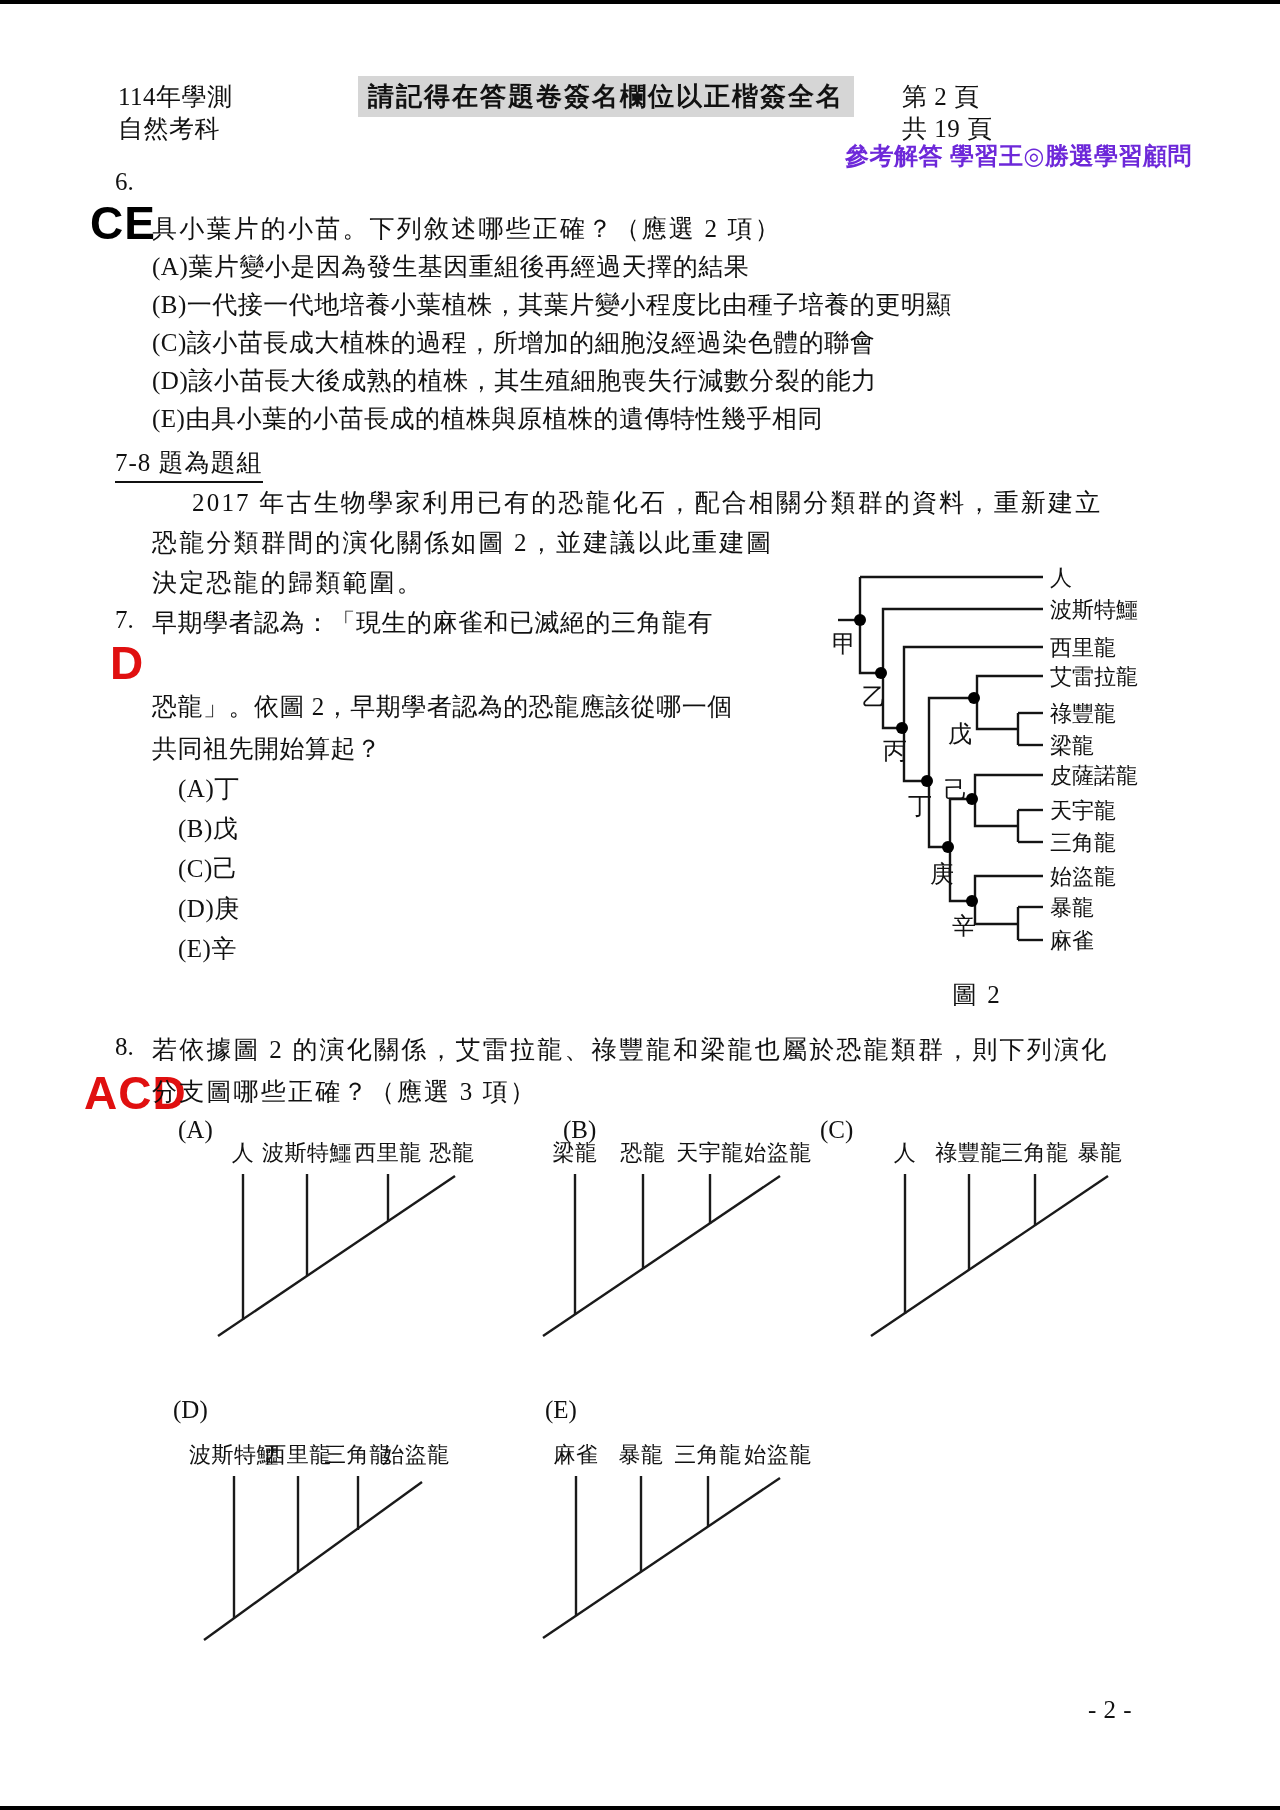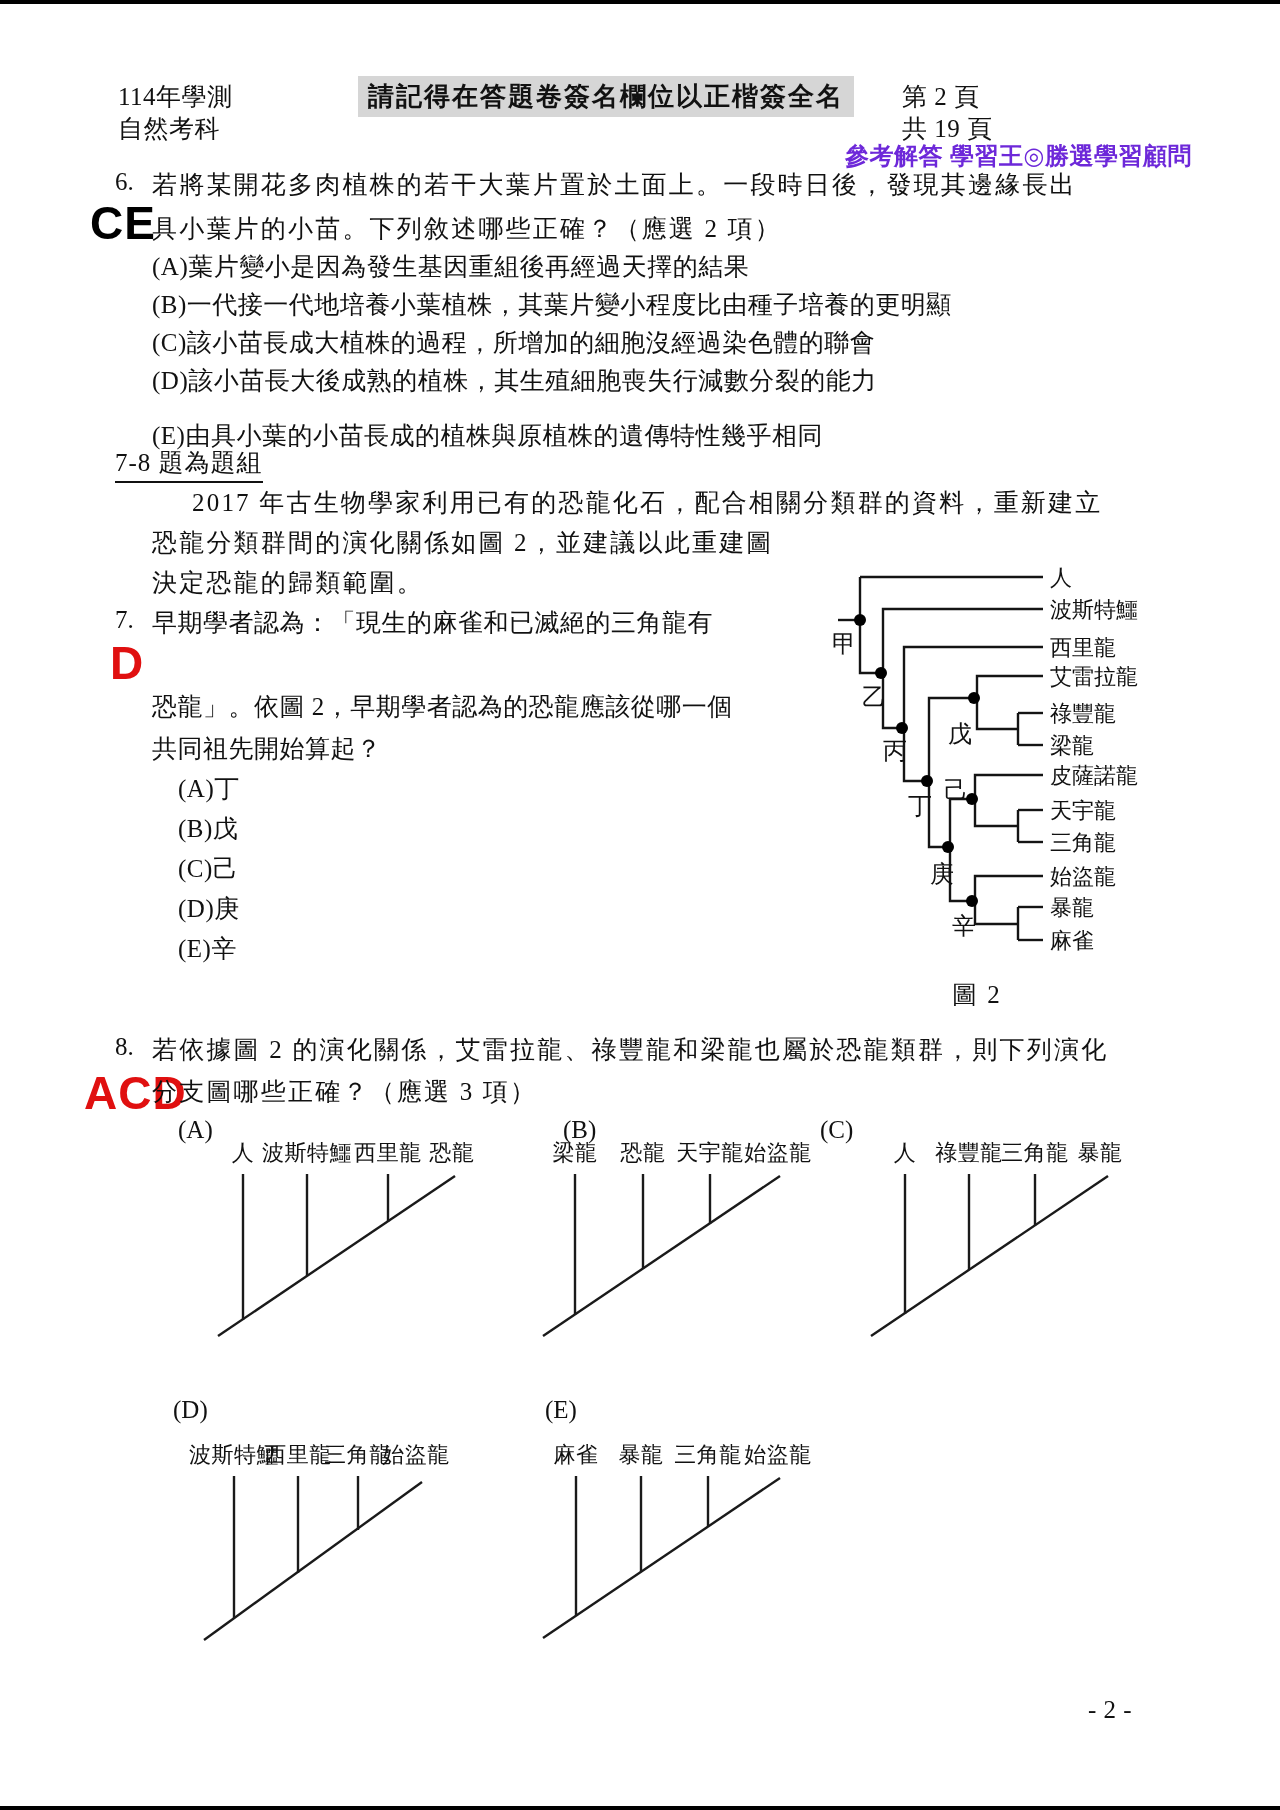--- a/index.html
+++ b/index.html
@@ -41,28 +41,27 @@
   <div class="hr-bar" style="top:1806px;height:4px;"></div>
 
   <div class="abs body-text tight" style="left:118px;top:80px;">114年學測</div>
   <div class="abs body-text tight" style="left:118px;top:112px;">自然考科</div>
   <div class="abs notice" style="left:358px;top:76px;background:#d6d6d6;">請記得在答題卷簽名欄位以正楷簽全名</div>
   <div class="abs body-text tight" style="left:902px;top:80px;">第 2 頁</div>
   <div class="abs body-text tight" style="left:902px;top:112px;">共 19 頁</div>
   <div class="abs brand" style="left:800px;top:140px;width:392px;text-align:right;color:#6d28d9;">參考解答 學習王◎勝選學習顧問</div>
 
   <div class="abs qnum" style="left:115px;top:168px;">6.</div>
-  <div class="abs body-text" style="left:152px;top:168px;">若將某開花多肉植株的若干大葉片置於土面上。一段時日後，發現其邊緣長出</div>
   <div class="abs answer-mark" style="left:90px;top:200px;color:#000000;">CE</div>
   <div class="abs body-text" style="left:152px;top:212px;">具小葉片的小苗。下列敘述哪些正確？（應選 2 項）</div>
   <div class="abs body-text tight" style="left:152px;top:250px;">(A)葉片變小是因為發生基因重組後再經過天擇的結果</div>
   <div class="abs body-text tight" style="left:152px;top:288px;">(B)一代接一代地培養小葉植株，其葉片變小程度比由種子培養的更明顯</div>
   <div class="abs body-text tight" style="left:152px;top:326px;">(C)該小苗長成大植株的過程，所增加的細胞沒經過染色體的聯會</div>
   <div class="abs body-text tight" style="left:152px;top:364px;">(D)該小苗長大後成熟的植株，其生殖細胞喪失行減數分裂的能力</div>
-  <div class="abs body-text tight" style="left:152px;top:402px;margin-top:17px;">(E)由具小葉的小苗長成的植株與原植株的遺傳特性幾乎相同</div>
+  <div class="abs body-text tight" style="left:152px;top:402px;">(E)由具小葉的小苗長成的植株與原植株的遺傳特性幾乎相同</div>
 
   <div class="abs group-title" style="left:115px;top:446px;">7-8 題為題組</div>
   <div class="abs body-text" style="left:192px;top:486px;">2017 年古生物學家利用已有的恐龍化石，配合相關分類群的資料，重新建立</div>
   <div class="abs body-text" style="left:152px;top:526px;">恐龍分類群間的演化關係如圖 2，並建議以此重建圖</div>
   <div class="abs body-text" style="left:152px;top:566px;">決定恐龍的歸類範圍。</div>
 
   <div class="abs qnum" style="left:115px;top:606px;">7.</div>
   <div class="abs body-text tight" style="left:152px;top:606px;">早期學者認為：「現生的麻雀和已滅絕的三角龍有</div>
   <div class="abs answer-mark" style="left:110px;top:640px;color:#e01010;">D</div>
   <div class="abs body-text tight" style="left:152px;top:690px;">恐龍」。依圖 2，早期學者認為的恐龍應該從哪一個</div>

